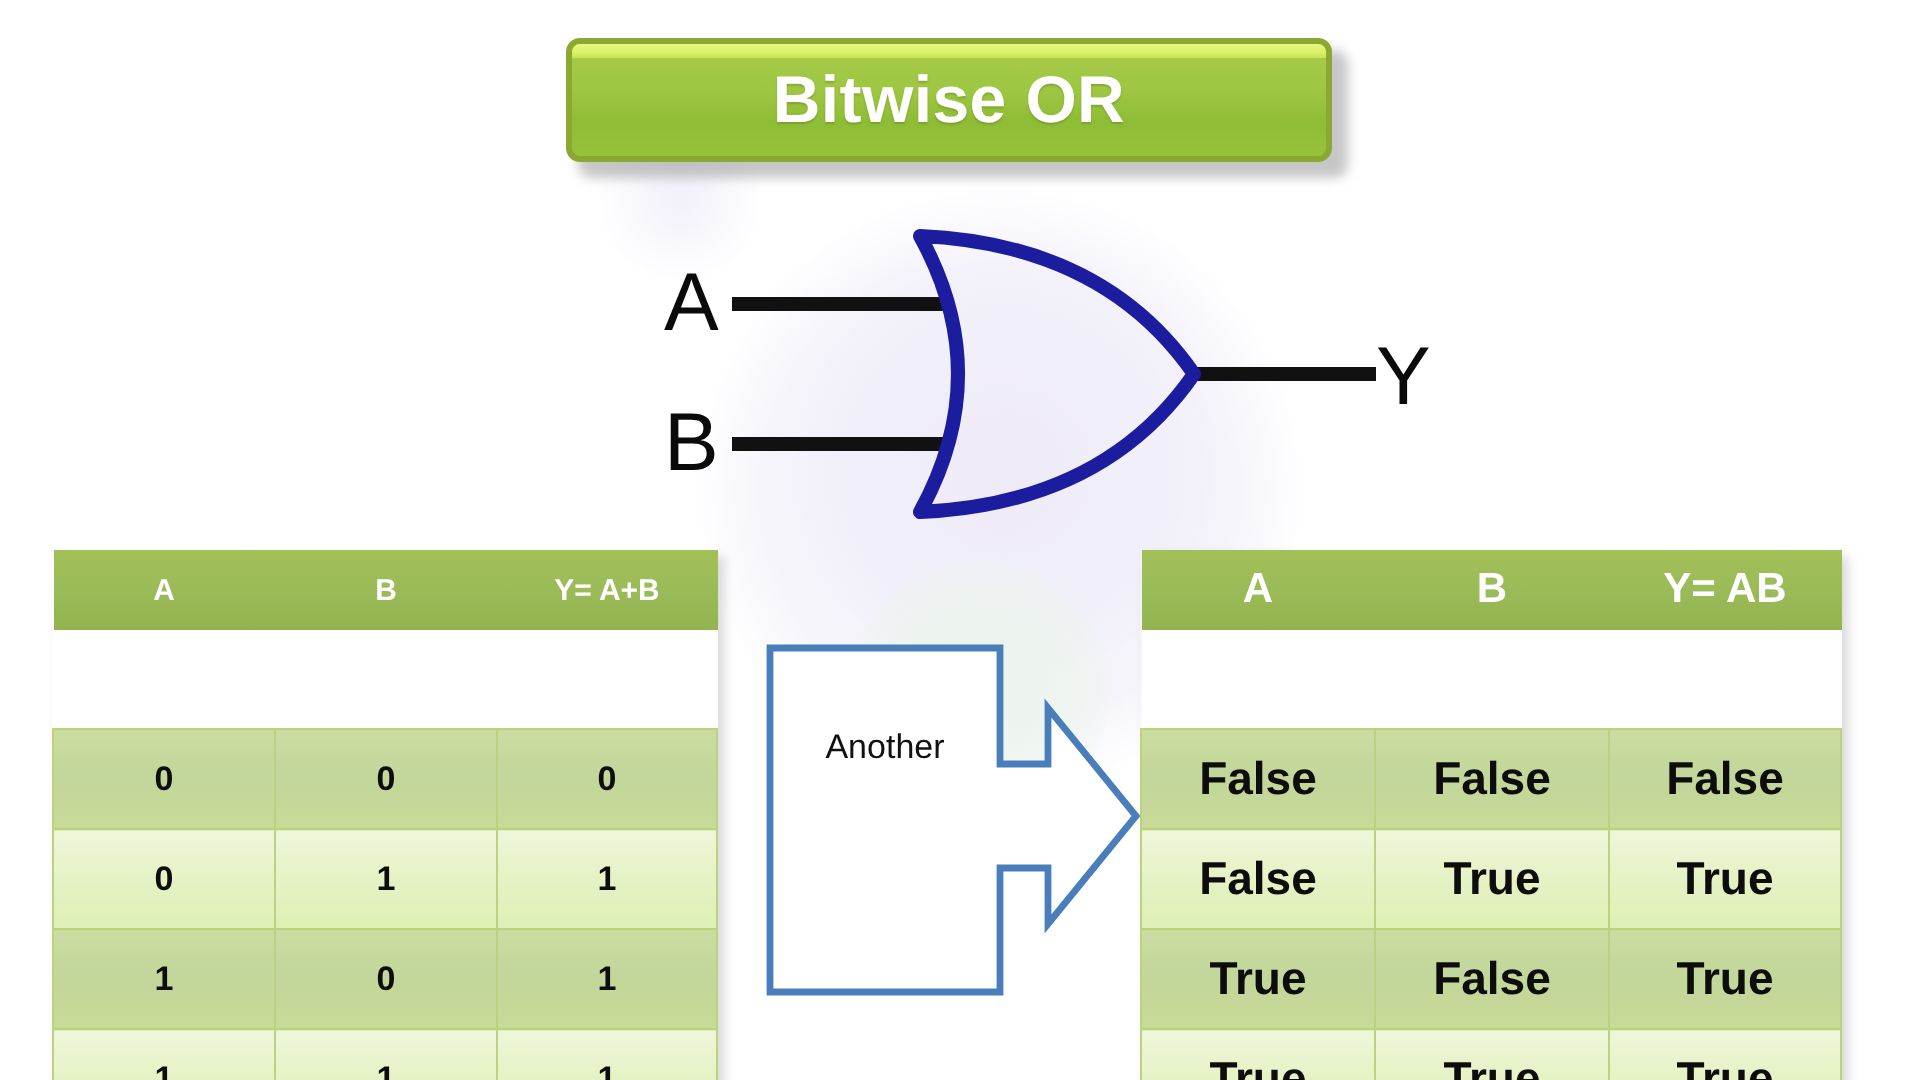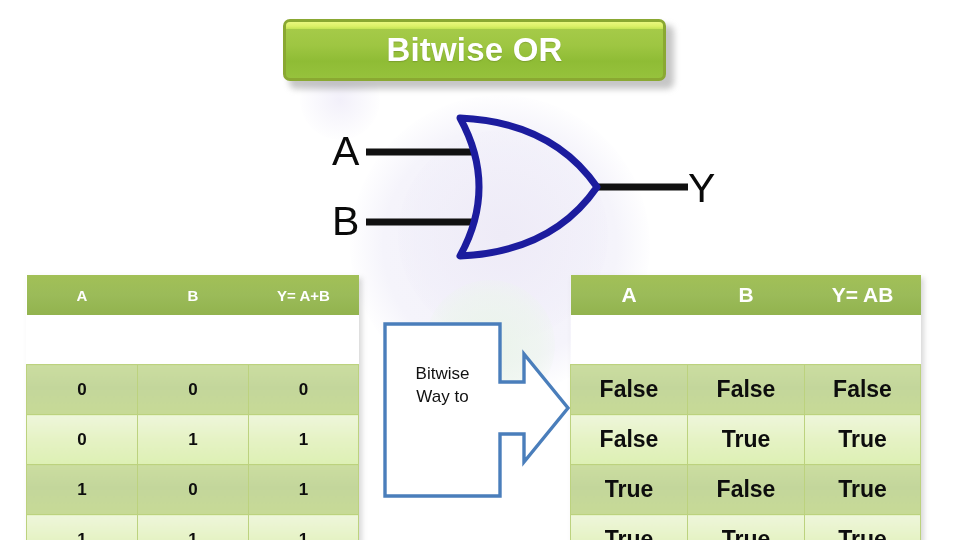--- a/index.html
+++ b/index.html
@@ -139,22 +139,21 @@
         <td>1</td>
         <td>1</td>
       </tr>
     </tbody>
   </table>
 
   <svg class="callout" width="200" height="190" viewBox="0 0 200 190">
     <path d="M 7 6 L 7 178 L 122 178 L 122 116 L 146 116 L 146 144 L 190 90 L 146 36 L 146 64 L 122 64 L 122 6 Z" fill="#ffffff" stroke="#4a7ebb" stroke-width="3.4" stroke-linejoin="miter"></path>
   </svg>
   <div class="callout-text">
-    <div>Bitwise</div>
-    <div>Way to</div>
+    <div>Another</div>
   </div>
 
   <table class="tbl" id="table-boolean">
     <colgroup>
         <col style="width:117px">
         <col style="width:117px">
         <col style="width:116px">
       </colgroup>
     <thead>
       <tr>

